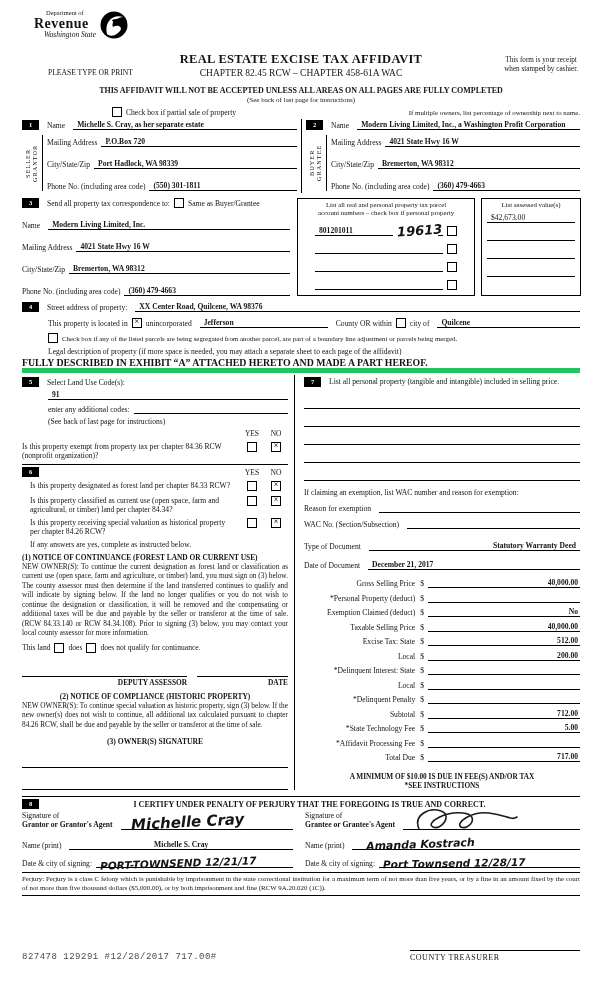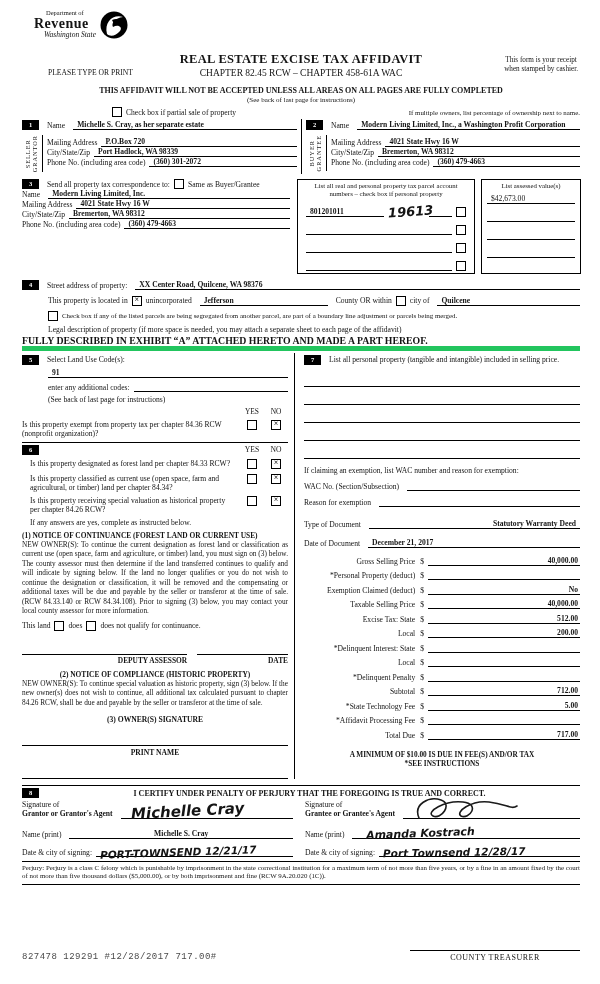--- a/index.html
+++ b/index.html
@@ -35,26 +35,26 @@
   .receipt{position:absolute;right:2px;top:48px;text-align:center;font-size:7.2px;line-height:1.25}
   .warn{font-size:8px;font-weight:bold;text-align:center;flex:none}
   .seeback{text-align:center;font-size:7px;flex:none;margin-top:1px}
   .psrow{display:flex;align-items:center;margin-top:3px;flex:none}
   
   .s12{display:flex;margin-top:2px;flex:none}
   .half{width:50%;box-sizing:border-box;padding:1px 4px 2px 0}
   .half+.half{border-left:1px solid #000;padding-left:4px;padding-right:0}
   .vertwrap{display:flex;flex:none;width:20px;justify-content:center;border-right:1px solid #000;margin-right:4px}
   .vert{writing-mode:vertical-rl;transform:rotate(180deg);font-size:6.3px;letter-spacing:1px;line-height:1.1;text-align:center}
-  .frow{display:flex;align-items:flex-end;margin-top:0}
+  .frow{display:flex;align-items:flex-end;margin-top:12px}
   .fv{font-weight:bold;border-bottom:1px solid #000;padding:0 4px;min-height:9px}
   
   .s3{display:flex;margin-top:5px;flex:none}
   .s3l{width:268px;flex:none}
-  .pbox{width:178px;flex:none;border:1px solid #000;margin-left:7px;padding:2px 8px;box-sizing:border-box}
+  .pbox{width:178px;flex:none;border:1px solid #000;margin-left:7px;padding:2px 17px;box-sizing:border-box}
   .abox{width:100px;flex:none;border:1px solid #000;margin-left:6px;padding:2px 5px;box-sizing:border-box}
   .phead{font-size:6.8px;text-align:center;line-height:1.15}
   .prow{display:flex;align-items:flex-end;margin-top:8px}
   
   .s4{margin-top:6px;flex:none}
   .legal{font-size:9.8px;font-weight:bold;border-bottom:5px solid #22c55e;margin-top:1px}
   
   .cols{display:flex;margin-top:2px;flex:none}
   .lcol{width:272px;flex:none;padding-right:6px;box-sizing:border-box}
   .rcol{flex:1;border-left:1px solid #000;padding-left:9px;box-sizing:border-box}
@@ -80,21 +80,21 @@
   .scell{width:50%;box-sizing:border-box;padding-right:8px}
   .scell+.scell{padding-right:0;padding-left:4px}
   .l2{line-height:1.2}
   .sigline{flex:1;border-bottom:1px solid #000;position:relative;min-height:10px}
   .handsig{position:absolute;left:10px;bottom:-2px;font-size:15px;transform:rotate(-3deg)}
   .perjury{border-top:1px solid #000;border-bottom:1px solid #000;margin-top:4px;padding:2px 0 3px;
            font-size:6.9px;text-align:justify;line-height:1.3}
   
   .foot{margin-top:auto;display:flex;align-items:flex-end;flex:none;padding-bottom:14px}
   .stamp{font-family:"Liberation Mono",monospace;font-size:9px;color:#4a4a4a;letter-spacing:.5px}
-  .treas{margin-left:auto;width:170px;border-top:1px solid #000;text-align:center;font-size:8px;padding-top:2px;letter-spacing:.5px}
+  .treas{margin-left:auto;width:170px;border-top:1px solid #000;text-align:left;font-size:8px;padding-top:2px;letter-spacing:.5px}
 </style>
 </head>
 <body>
 
 <div class="page">
 
   <div class="hdr">
     <div class="logo">
       <div class="logotxt">
         <div class="logo-dept">Department of</div>
@@ -149,21 +149,21 @@
             <span class="fv fill">P.O.Box 720</span>
           </div>
           <div class="frow">
             <span>City/State/Zip</span>
             <span class="gap4"></span>
             <span class="fv fill">Port Hadlock, WA 98339</span>
           </div>
           <div class="frow">
             <span>Phone No. (including area code)</span>
             <span class="gap4"></span>
-            <span class="fv fill">(360) 301-2072</span>
+            <span class="fv fill">(550) 301-1811</span>
           </div>
         </div>
       </div>
     </div>
     <div class="half">
       <div class="row">
         <span class="secnum">2</span>
         <span class="gap8"></span>
         <span>Name</span>
         <span class="gap8"></span>
@@ -373,44 +373,43 @@
         </div>
         <div class="sigcell">
           <div class="uv"></div>
           <div class="slab">DATE</div>
         </div>
       </div>
       <div class="b c" style="margin-top:5px;font-size:7.4px">(2) NOTICE OF COMPLIANCE (HISTORIC PROPERTY)</div>
       <div class="just">NEW OWNER(S):  To continue special valuation as historic property, sign (3) below.  If the new owner(s) does not wish to continue, all additional tax calculated pursuant to chapter 84.26 RCW, shall be due and payable by the seller or transferor at the time of sale.</div>
       <div class="b c" style="margin-top:8px">(3)  OWNER(S) SIGNATURE</div>
       <div class="uv" style="margin-top:12px"></div>
-      <div class="b c" style="margin-top:2px">PRINT NAME</div>
       <div class="uv" style="margin-top:12px"></div>
     </div>
 
     <div class="rcol">
 
       <div style="display:flex;margin-top:2px">
         <span class="secnum">7</span>
         <span class="gap8"></span>
         <span style="flex:1">List all personal property (tangible and intangible) included in selling price.</span>
       </div>
       <div class="uv" style="margin-top:12px"></div>
       <div class="uv" style="margin-top:8px"></div>
       <div class="uv" style="margin-top:8px"></div>
       <div class="uv" style="margin-top:8px"></div>
       <div class="uv" style="margin-top:8px"></div>
       <div style="margin-top:7px">If claiming an exemption, list WAC number and reason for exemption:</div>
       <div class="row" style="margin-top:6px">
+        <span>Reason for exemption</span>
+        <span class="gap8"></span>
+        <span class="uv fill"></span>
+      </div>
+      <div class="row" style="margin-top:6px">
         <span>WAC No. (Section/Subsection)</span>
-        <span class="gap8"></span>
-        <span class="uv fill"></span>
-      </div>
-      <div class="row" style="margin-top:6px">
-        <span>Reason for exemption</span>
         <span class="gap8"></span>
         <span class="uv fill"></span>
       </div>
       <div class="row" style="margin-top:12px">
         <span>Type of Document</span>
         <span class="gap8"></span>
         <span class="fv fill" style="text-align:right">Statutory Warranty Deed</span>
       </div>
       <div class="row" style="margin-top:9px">
         <span>Date of Document</span>

